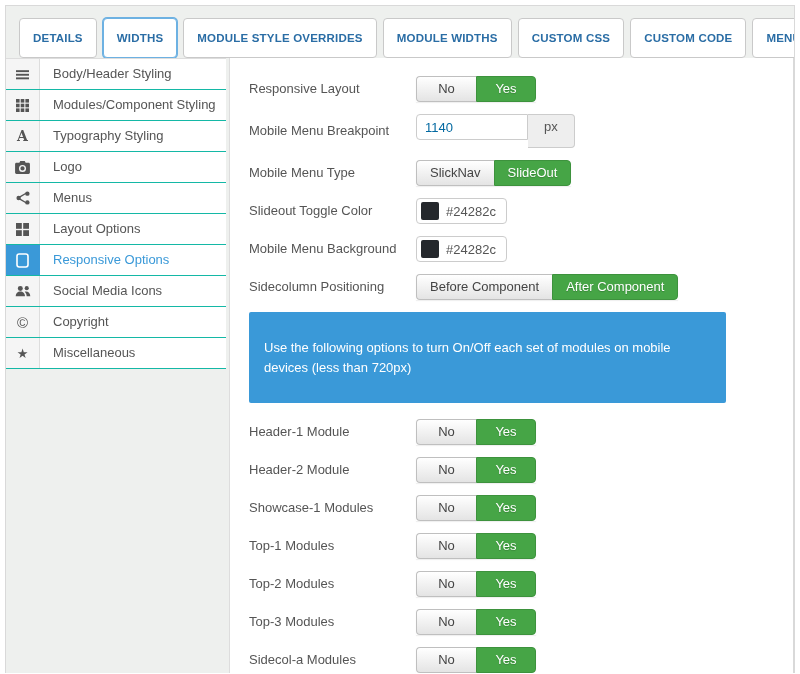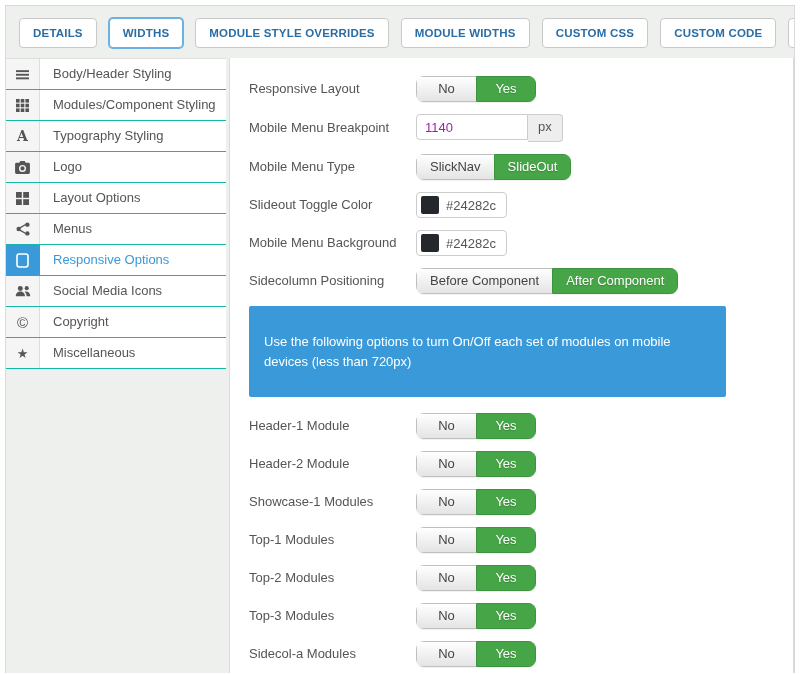--- a/index.html
+++ b/index.html
@@ -1,22 +1,22 @@
 <!DOCTYPE html>
 <html><head>
 <meta charset="utf-8">
 <style>
   html,body{margin:0;padding:0;background:#fff;width:800px;height:674px;overflow:hidden;
     font-family:"Liberation Sans", sans-serif;}
   .container{margin:5px 5px 0 5px;height:668px;box-sizing:border-box;background:#eef0ee;
     border:1px solid #d9d9d9;border-bottom:none;overflow:hidden;}
   
   .tab-bar{height:52px;box-sizing:border-box;padding:12px 0 0 13px;white-space:nowrap;}
-  .tab{display:inline-block;height:30px;line-height:28px;box-sizing:border-box;padding:0 13px;
-    margin-right:12px;background:#fff;border:1px solid #c9c9c9;border-radius:4px;
+  .tab{display:inline-block;height:40px;line-height:28px;box-sizing:border-box;padding:0 13px;
+    margin-right:6px;background:#fff;border:1px solid #c9c9c9;border-radius:4px;
     color:#2a6da5;font-weight:700;font-size:11.5px;letter-spacing:.2px;cursor:pointer;
     font-family:"Liberation Sans", sans-serif;}
   .tab.active{border-color:#6db1e2;box-shadow:0 0 0 1px #6db1e2;}
   
   .page-body{display:flex;align-items:stretch;height:616px;}
   .sidebar{width:220px;flex:none;}
   .menu{border-top:1px solid #ddd;}
   .side-item{display:flex;height:30px;box-sizing:content-box;border-bottom:1px solid #14b8a6;cursor:pointer;}
   .icon-cell{width:33px;flex:none;background:#f5f5f5;border-right:1px solid #ddd;
     display:flex;align-items:center;justify-content:center;color:#555;}
@@ -26,35 +26,35 @@
   .side-item.active .label-cell{color:#3a99d8;}
   .glyph{font-size:14px;line-height:1;}
   .glyph-serif{font-family:"DejaVu Serif", serif;font-size:14px;font-weight:700;line-height:1;}
   .icon-cell svg{display:block;}
   
   .content{flex:1;margin-left:3px;background:#fff;border-left:1px solid #ddd;border-right:1px solid #d9d9d9;
     box-sizing:border-box;padding:18px 20px 0 19px;overflow:hidden;}
   .form-row{display:flex;align-items:center;min-height:26px;margin-bottom:12px;}
   .field-label{width:167px;flex:none;font-size:13px;color:#555;line-height:1.3;}
   
-  .toggle-group{display:inline-flex;border-radius:8px;overflow:hidden;
+  .toggle-group{display:inline-flex;border-radius:0;overflow:hidden;
     box-shadow:0 1px 1px rgba(0,0,0,.06);justify-content:space-between;}
   .toggle-option{height:26px;line-height:24px;box-sizing:border-box;padding:0 13px;min-width:60px;
     text-align:center;font-size:13px;color:#444;cursor:pointer;
     background:linear-gradient(to bottom,#ffffff,#e4e4e4);border:1px solid #bfbfbf;}
   .toggle-option:first-child{border-radius:4px 0 0 4px;border-right:none;}
   .toggle-option:last-child{border-radius:0 4px 4px 0;}
   .toggle-option.on{background:#46a546;border-color:#3d923d;color:#fff;
     text-shadow:0 1px 1px rgba(0,0,0,.2);}
   
   .input-group{display:inline-flex;}
   .text-input{width:112px;height:26px;box-sizing:border-box;border:1px solid #ccc;
-    border-radius:4px 0 0 4px;padding:0 8px;font-size:13px;color:#a21caf;outline:none;
+    border-radius:4px 0 0 4px;padding:0 8px;font-size:13px;color:#0369a1;outline:none;
     font-family:"Liberation Sans", sans-serif;}
-  .input-addon{height:28px;line-height:24px;box-sizing:border-box;padding:0 10px;background:#eee;
+  .input-addon{height:34px;line-height:24px;box-sizing:border-box;padding:0 16px;background:#eee;
     border:1px solid #ccc;border-left:none;border-radius:0 4px 4px 0;font-size:13px;color:#555;}
   
   .color-box{display:inline-flex;align-items:center;gap:7px;height:26px;box-sizing:border-box;
     border:1px solid #ccc;border-radius:4px;background:#fff;padding:0 10px 0 4px;cursor:pointer;}
   .swatch{width:18px;height:18px;border-radius:2px;}
   .color-text{font-size:13px;color:#555;}
   
   .info-box{background:#3a99d8;color:#fff;font-size:13px;line-height:1.5;border-radius:2px;
     padding:26px 15px;margin:4px 47px 16px 0;}
 </style>
@@ -101,40 +101,40 @@
           <div class="side-item">
             <span class="icon-cell">
               <svg width="15" height="13" viewBox="0 0 16 14" fill="currentColor">
                 <path fill-rule="evenodd" d="M5.6 0h4.8l1 2h3.1C15.3 2 16 2.7 16 3.5v9c0 .8-.7 1.5-1.5 1.5h-13C.7 14 0 13.3 0 12.5v-9C0 2.7.7 2 1.5 2h3.1l1-2zM8 4.2a3.8 3.8 0 1 0 0 7.6 3.8 3.8 0 0 0 0-7.6zm0 1.5a2.3 2.3 0 1 1 0 4.6 2.3 2.3 0 0 1 0-4.6z"></path>
               </svg>
             </span>
             <span class="label-cell">Logo</span>
           </div>
           <div class="side-item">
             <span class="icon-cell">
+              <svg width="14" height="14" viewBox="0 0 16 16" fill="currentColor">
+                <path d="M12.5 2 3.5 7.3M3.5 8.7l9 5.3" stroke="currentColor" stroke-width="1.5" fill="none"></path>
+                <circle cx="13" cy="3" r="2.5"></circle>
+                <circle cx="3" cy="8" r="2.5"></circle>
+                <circle cx="13" cy="13" r="2.5"></circle>
+              </svg>
+            </span>
+            <span class="label-cell">Menus</span>
+          </div>
+          <div class="side-item">
+            <span class="icon-cell">
               <svg width="13" height="13" viewBox="0 0 13 13" fill="currentColor">
                 <rect x="0" y="0" width="5.8" height="5.8"></rect>
                 <rect x="7.2" y="0" width="5.8" height="5.8"></rect>
                 <rect x="0" y="7.2" width="5.8" height="5.8"></rect>
                 <rect x="7.2" y="7.2" width="5.8" height="5.8"></rect>
               </svg>
             </span>
             <span class="label-cell">Layout Options</span>
           </div>
-          <div class="side-item">
-            <span class="icon-cell">
-              <svg width="14" height="14" viewBox="0 0 16 16" fill="currentColor">
-                <path d="M12.5 2 3.5 7.3M3.5 8.7l9 5.3" stroke="currentColor" stroke-width="1.5" fill="none"></path>
-                <circle cx="13" cy="3" r="2.5"></circle>
-                <circle cx="3" cy="8" r="2.5"></circle>
-                <circle cx="13" cy="13" r="2.5"></circle>
-              </svg>
-            </span>
-            <span class="label-cell">Menus</span>
-          </div>
           <div class="side-item active">
             <span class="icon-cell">
               <svg width="13" height="15" viewBox="0 0 13 15">
                 <rect x="1" y="1" width="11" height="13" rx="2.2" fill="none" stroke="currentColor" stroke-width="1.6"></rect>
               </svg>
             </span>
             <span class="label-cell">Responsive Options</span>
           </div>
           <div class="side-item">
             <span class="icon-cell">

